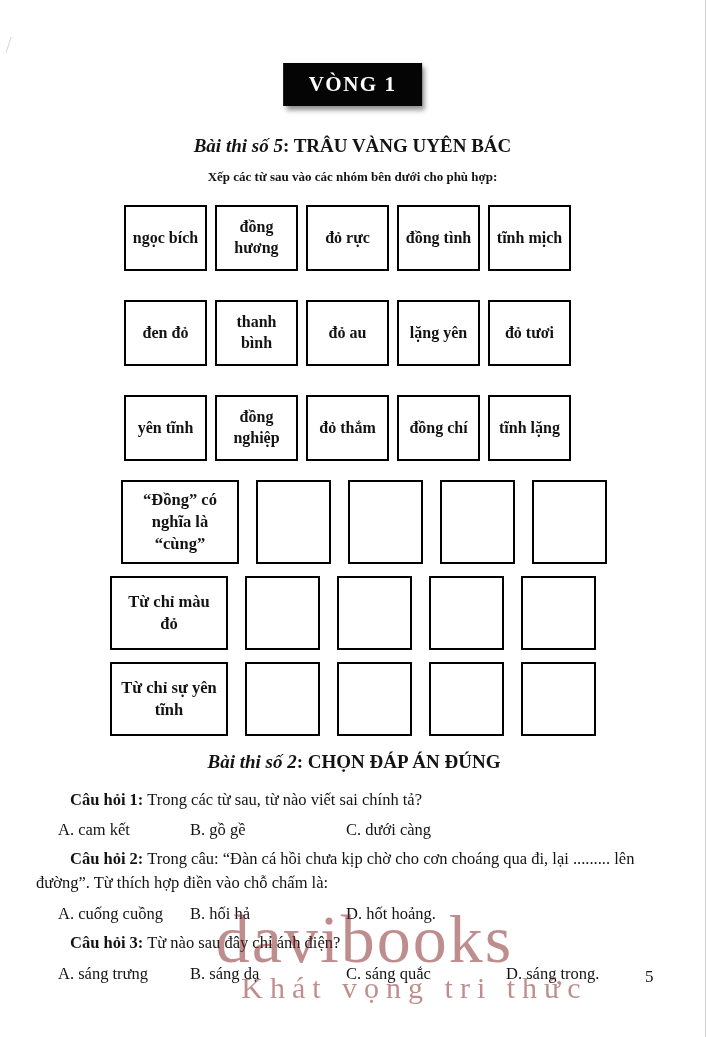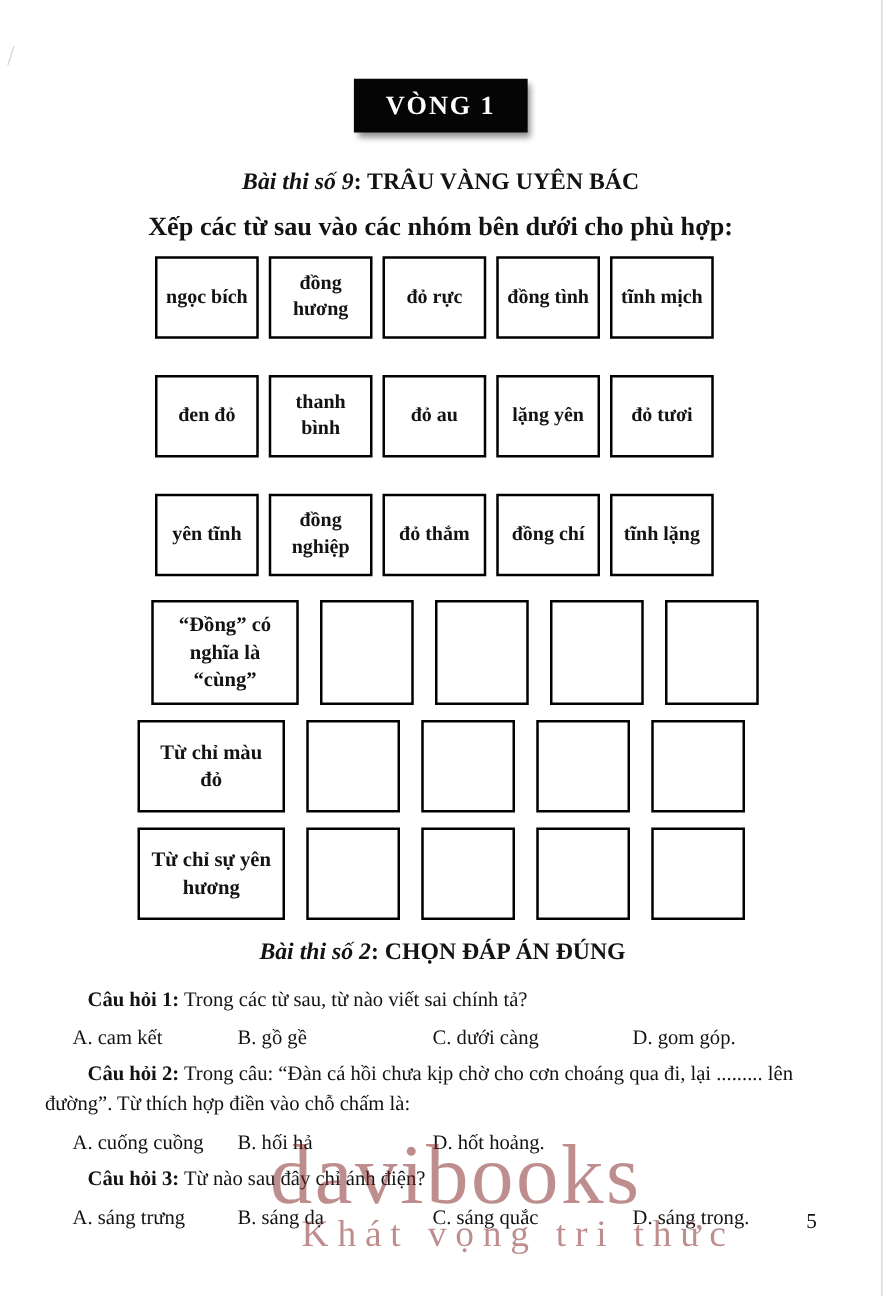--- a/index.html
+++ b/index.html
@@ -16,21 +16,21 @@
     letter-spacing:1.5px; padding:9px 26px;
     box-shadow:3px 4px 5px rgba(0,0,0,0.45);
   }
   .test1-title {
     position:absolute; top:135px; left:0; width:100%;
     text-align:center; font-size:19px; font-weight:bold;
   }
   .title-name { font-style:italic; }
   .instruction {
     position:absolute; top:169px; left:0; width:100%;
-    text-align:center; font-size:21px; font-weight:bold;
+    text-align:center; font-size:13px; font-weight:bold;
   }
   .word-grid {
     position:absolute; top:205px; left:124px;
     display:grid; grid-template-columns:repeat(5,83px);
     grid-auto-rows:66px; column-gap:8px; row-gap:29px;
   }
   .word-box {
     border:2px solid #000; background:#fff;
     display:flex; align-items:center; justify-content:center;
     text-align:center; font-weight:bold; font-size:16px;
@@ -78,21 +78,21 @@
 <body>
 
 <div class="page">
   <div class="corner-artifact"></div>
 
   <div class="round-banner">
     <span>VÒNG 1</span>
   </div>
 
   <div class="test1-title">
-    <span class="title-name">Bài thi số 9</span><span>: TRÂU VÀNG UYÊN BÁC</span>
+    <span class="title-name">Bài thi số 5</span><span>: TRÂU VÀNG UYÊN BÁC</span>
   </div>
 
   <div class="instruction">Xếp các từ sau vào các nhóm bên dưới cho phù hợp:</div>
 
   <div class="word-grid">
     <div class="word-box">ngọc bích</div>
     <div class="word-box">đồng hương</div>
     <div class="word-box">đỏ rực</div>
     <div class="word-box">đồng tình</div>
     <div class="word-box">tĩnh mịch</div>
@@ -117,39 +117,38 @@
       <div class="answer-box"></div>
     </div>
     <div class="cat-row short">
       <div class="cat-label">Từ chỉ màu đỏ</div>
       <div class="answer-box"></div>
       <div class="answer-box"></div>
       <div class="answer-box"></div>
       <div class="answer-box"></div>
     </div>
     <div class="cat-row short">
-      <div class="cat-label">Từ chỉ sự yên hương</div>
+      <div class="cat-label">Từ chỉ sự yên tĩnh</div>
       <div class="answer-box"></div>
       <div class="answer-box"></div>
       <div class="answer-box"></div>
       <div class="answer-box"></div>
     </div>
   </div>
 
   <div class="qa">
     <div class="test2-title">
       <span class="title-name">Bài thi số 2</span><span>: CHỌN ĐÁP ÁN ĐÚNG</span>
     </div>
 
     <p class="q-text"><span class="q-label">Câu hỏi 1:</span><span> Trong các từ sau, từ nào viết sai chính tả?</span></p>
     <div class="options">
       <span>A. cam kết</span>
       <span>B. gồ gề</span>
       <span>C. dưới càng</span>
-      <span>D. gom góp.</span>
     </div>
 
     <p class="q-text"><span class="q-label">Câu hỏi 2:</span><span> Trong câu: “Đàn cá hồi chưa kịp chờ cho cơn choáng qua đi, lại ......... lên đường”. Từ thích hợp điền vào chỗ chấm là:</span></p>
     <div class="options">
       <span>A. cuống cuồng</span>
       <span>B. hối hả</span>
       <span>D. hốt hoảng.</span>
     </div>
 
     <p class="q-text"><span class="q-label">Câu hỏi 3:</span><span> Từ nào sau đây chỉ ánh điện?</span></p>

